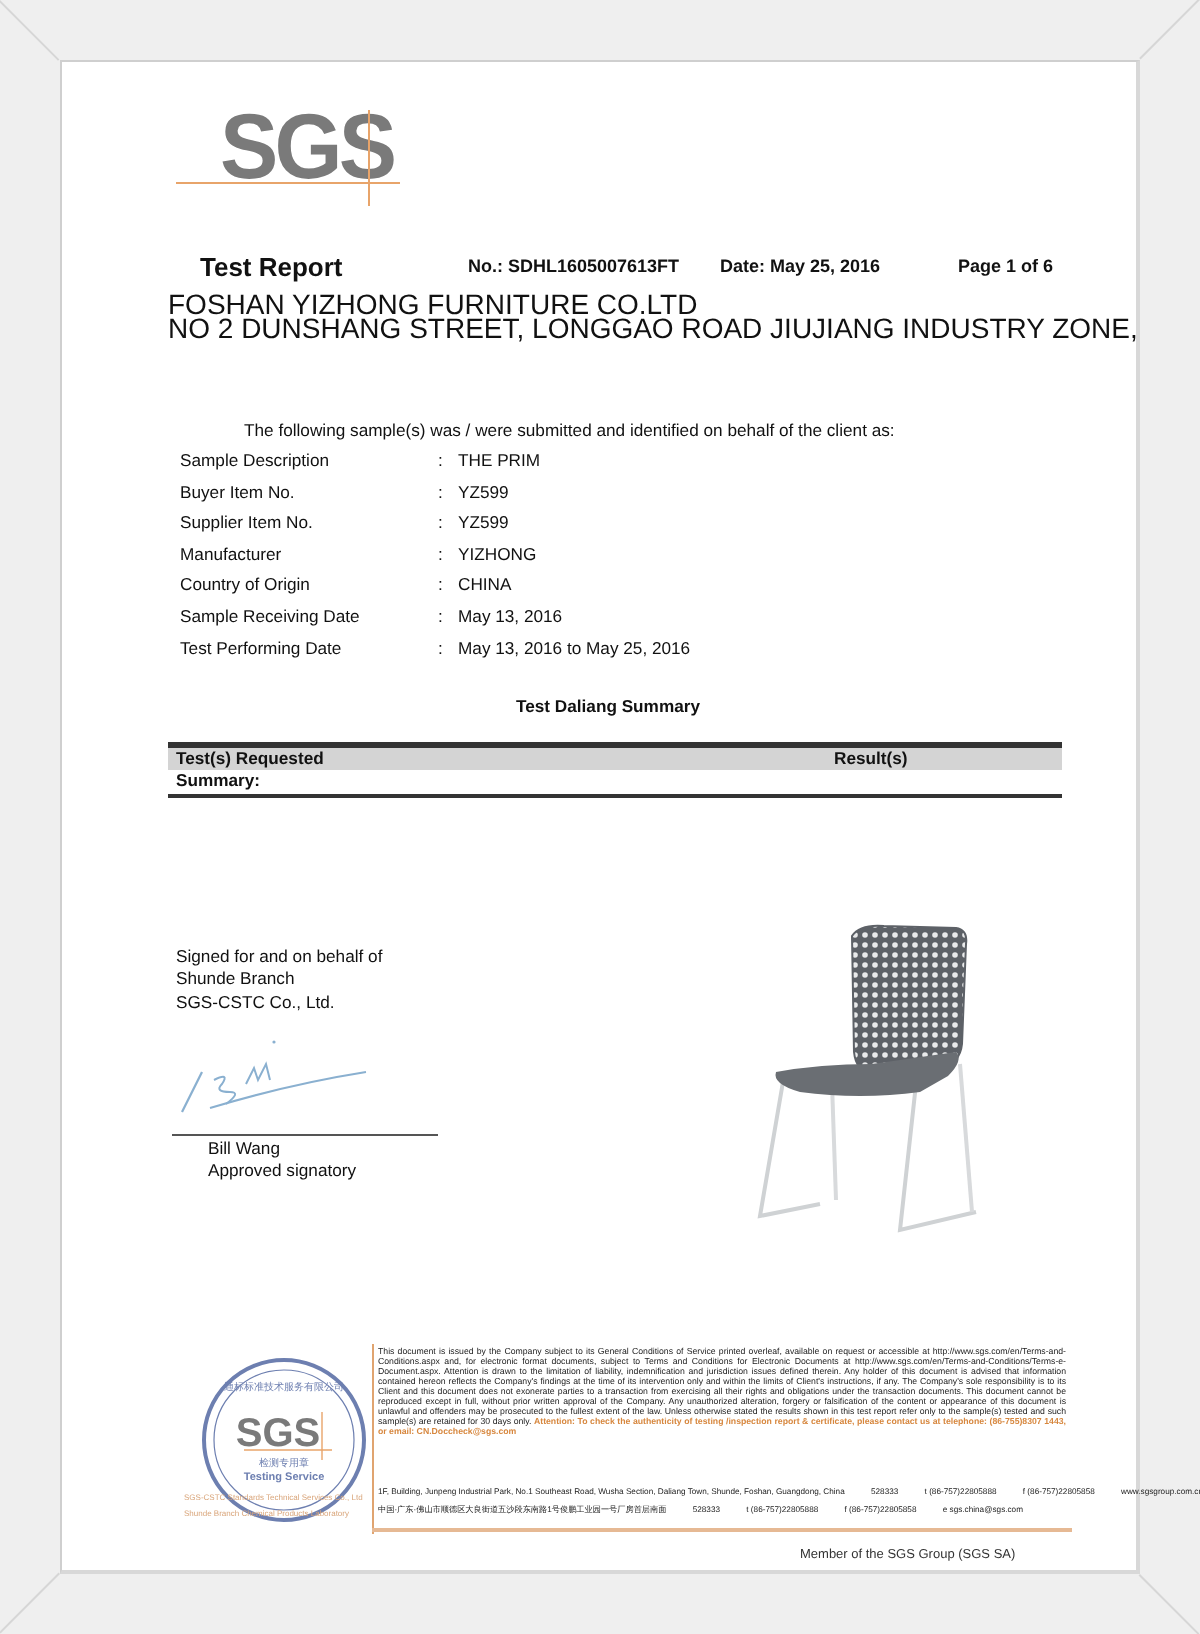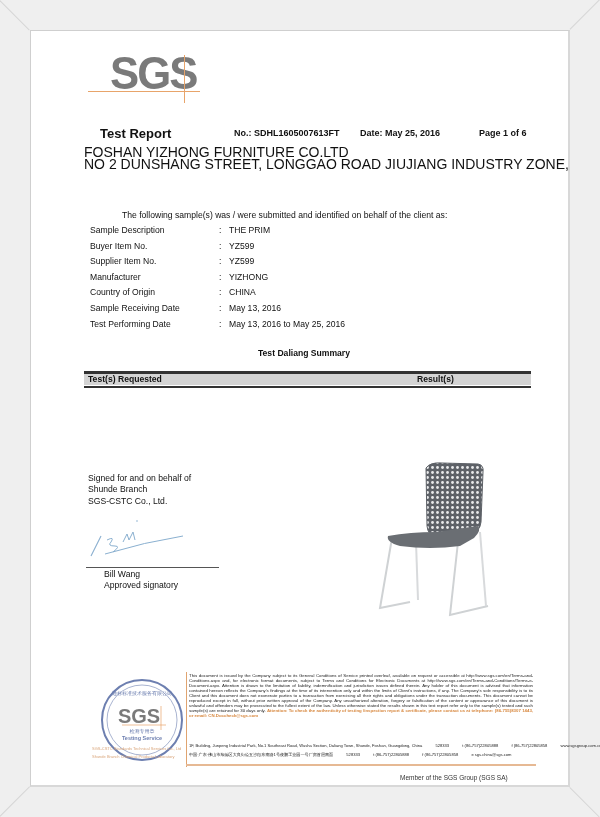--- a/index.html
+++ b/index.html
@@ -137,20 +137,21 @@
   </div>
 </div>
 
 <div class="abs summary-title">Test Daliang Summary</div>
 <div class="abs summary-table">
   <div class="st-topline"></div>
   <div class="st-head">
     <span style="left:4px;">Test(s) Requested</span>
     <span style="left:333px;">Result(s)</span>
   </div>
+  <div class="st-sum">Summary:</div>
   <div class="st-bottomline"></div>
 </div>
 
 <div class="abs signed">
   <div>Signed for and on behalf of</div>
   <div>Shunde Branch</div>
   <div>SGS-CSTC Co., Ltd.</div>
 </div>
 <svg class="abs signature" viewBox="0 0 100 50">
   <path d="M6 44 L16 24" stroke="#8ab0d0" stroke-width="1.1" fill="none"></path>

